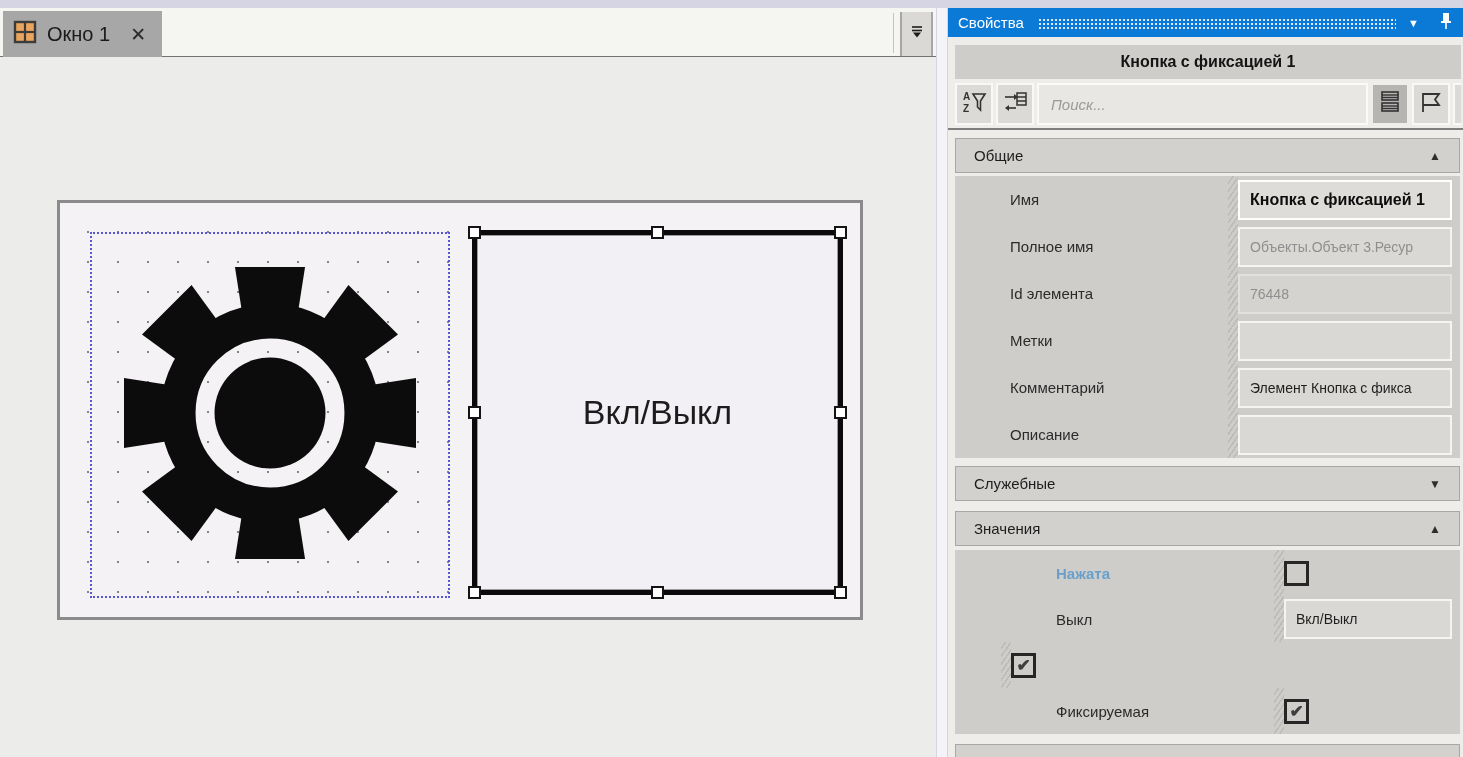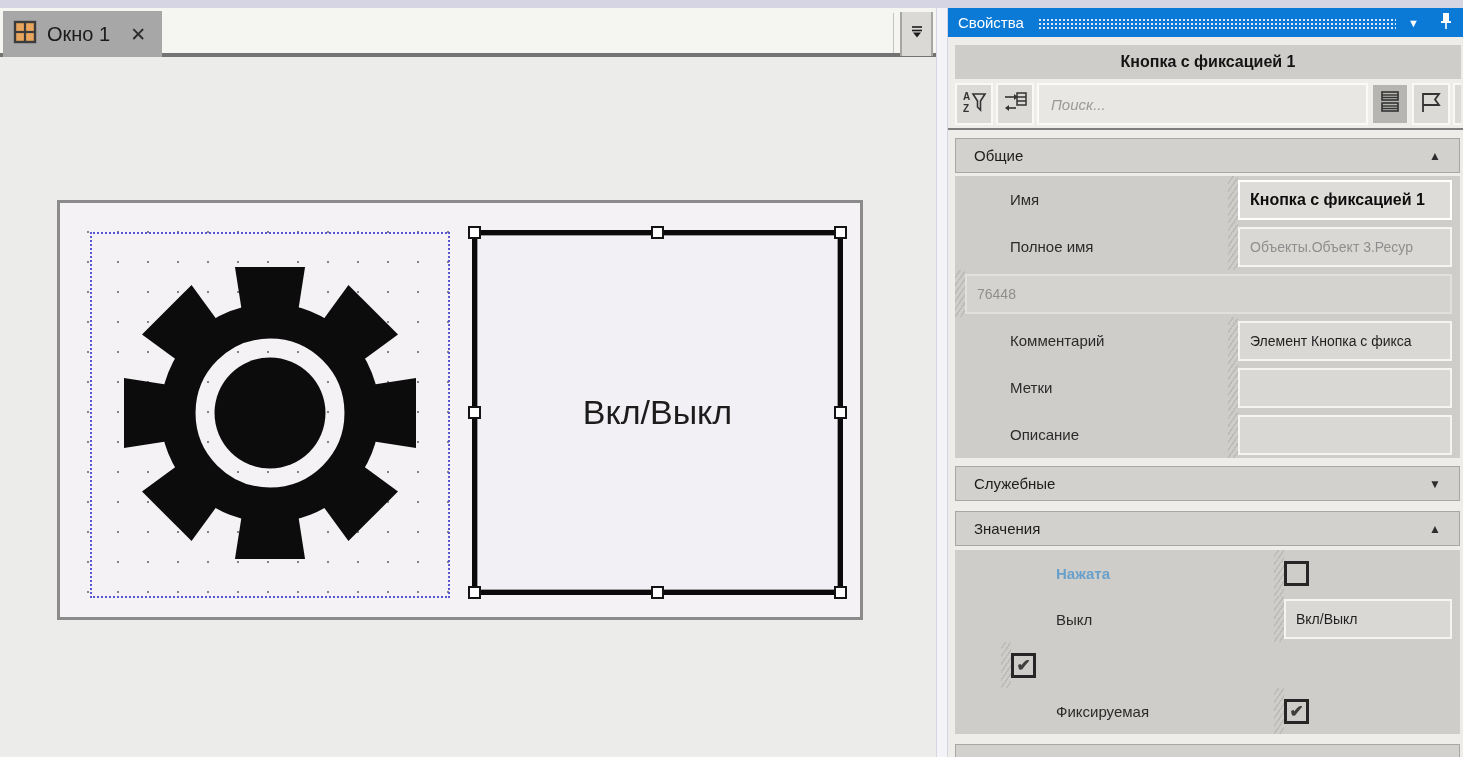--- a/index.html
+++ b/index.html
@@ -5,21 +5,21 @@
   * { margin:0; padding:0; box-sizing:border-box; }
   html,body { width:1463px; height:757px; }
   body { font-family:"Liberation Sans", sans-serif; background:#ececea; position:relative; overflow:hidden; }
 
   .abs { position:absolute; }
 
   
   .top-strip { left:0; top:0; width:1463px; height:8px; background:#d6d5e4; }
 
   
-  .tabbar { left:0; top:8px; width:936px; height:49px; background:#f5f5f2; border-bottom:4px solid #737373; }
+  .tabbar { left:0; top:8px; width:936px; height:49px; background:#f5f5f2; border-bottom:1px solid #737373; }
   .tab { position:absolute; left:3px; top:3px; height:46px; background:#a7a7a7; display:flex; align-items:center; gap:10px; padding:0 16px 0 10px; }
   .tab-label { font-size:20px; color:#1b1b1b; }
   .tab-close { font-size:19px; color:#2a2a2a; margin-left:10px; cursor:default; }
   .tab-sep { position:absolute; left:893px; top:5px; width:1px; height:40px; background:#c4c2bf; }
   .overflow-btn { position:absolute; left:900px; top:4px; width:33px; height:44px; background:#dbd9d6;
                   border-left:2px solid #a8a6a3; border-right:2px solid #a8a6a3;
                   display:flex; align-items:center; justify-content:center; }
 
   
   .canvas { left:0; top:57px; width:936px; height:700px; background:#ececea; }
@@ -256,37 +256,38 @@
         </div>
     </div>
     <div class="prow">
       <div class="plabel">Полное имя</div>
       <div class="psplit"></div>
       <div class="pfield">
           <div class="field f-disabled">Объекты.Объект 3.Ресур</div>
         </div>
     </div>
     <div class="prow">
+      <div class="plabel">Id элемента</div>
       <div class="psplit"></div>
       <div class="pfield">
           <div class="field f-disabled f-dim">76448</div>
         </div>
     </div>
     <div class="prow">
+      <div class="plabel">Метки</div>
+      <div class="psplit"></div>
+      <div class="pfield">
+          <div class="field"></div>
+        </div>
+    </div>
+    <div class="prow">
       <div class="plabel">Комментарий</div>
       <div class="psplit"></div>
       <div class="pfield">
           <div class="field">Элемент Кнопка с фикса</div>
-        </div>
-    </div>
-    <div class="prow">
-      <div class="plabel">Метки</div>
-      <div class="psplit"></div>
-      <div class="pfield">
-          <div class="field"></div>
         </div>
     </div>
     <div class="prow">
       <div class="plabel">Описание</div>
       <div class="psplit"></div>
       <div class="pfield">
           <div class="field"></div>
         </div>
     </div>
   </div>

